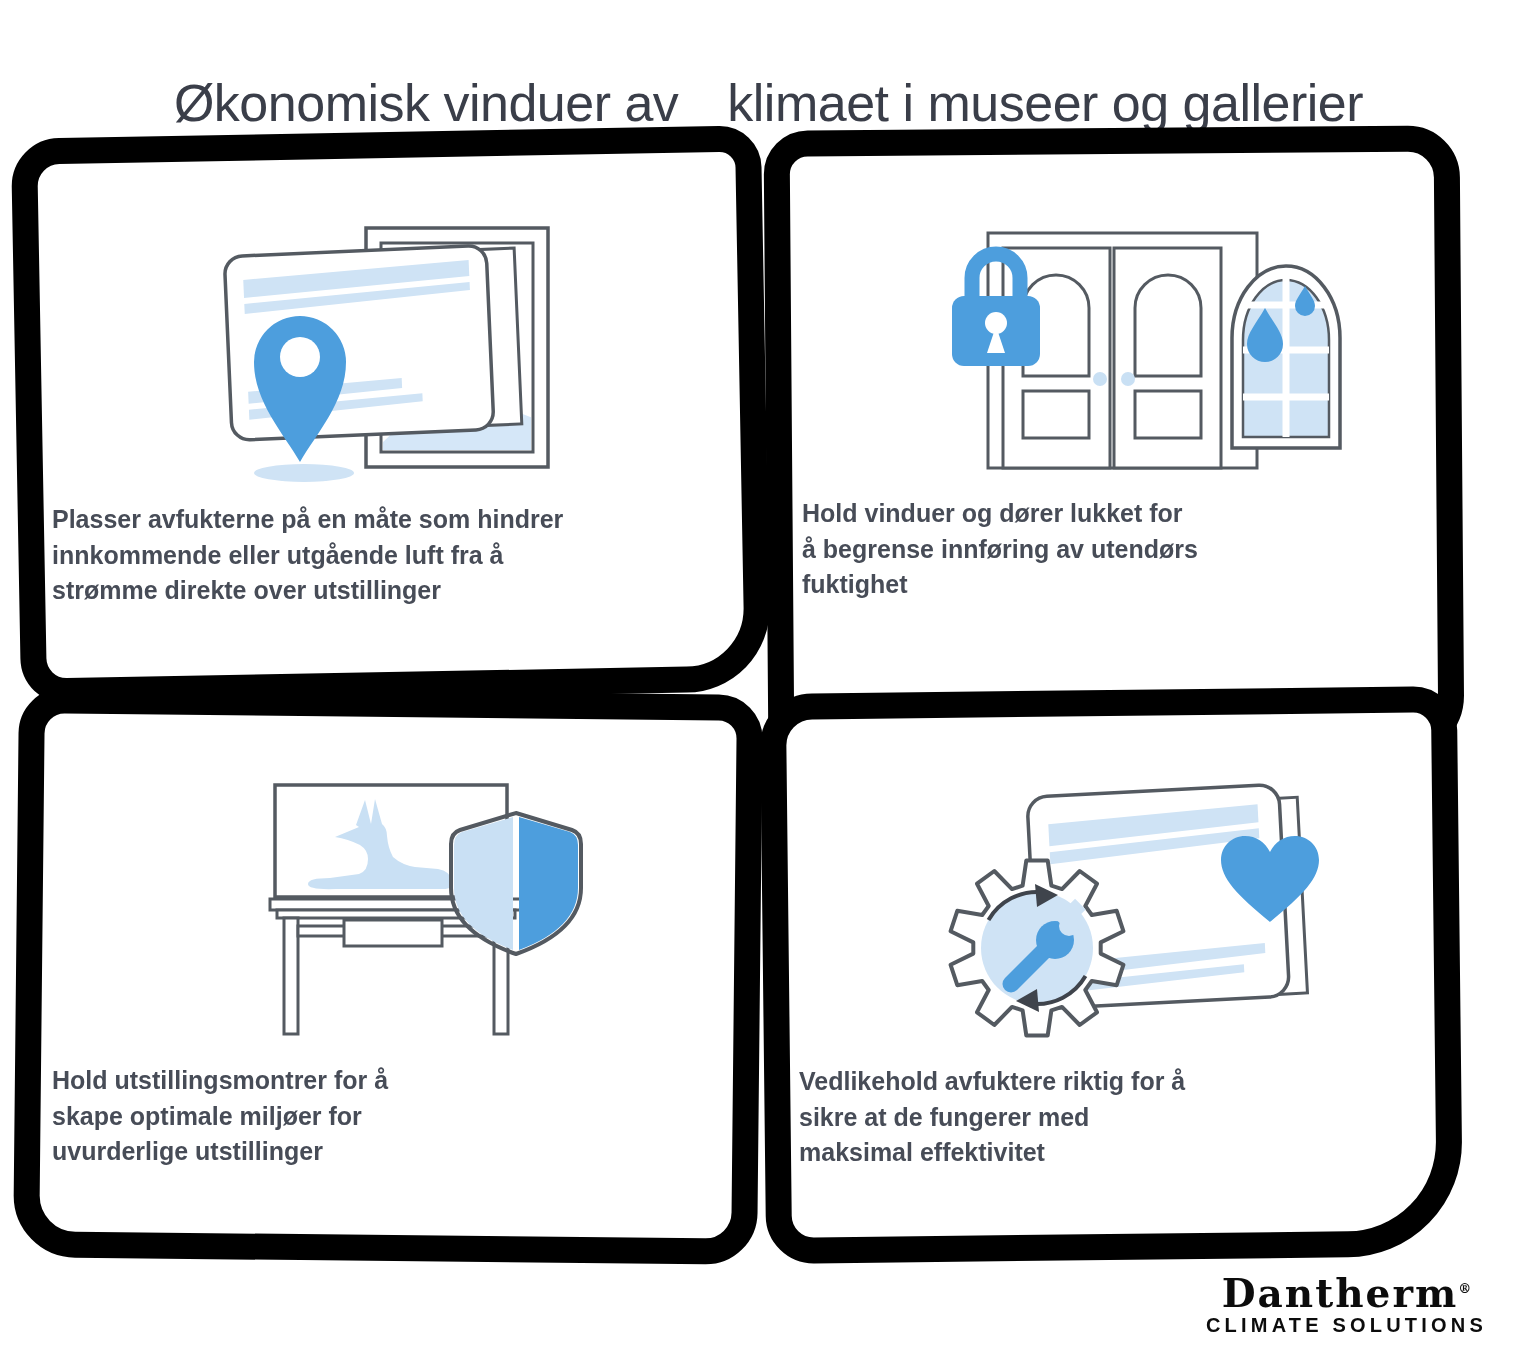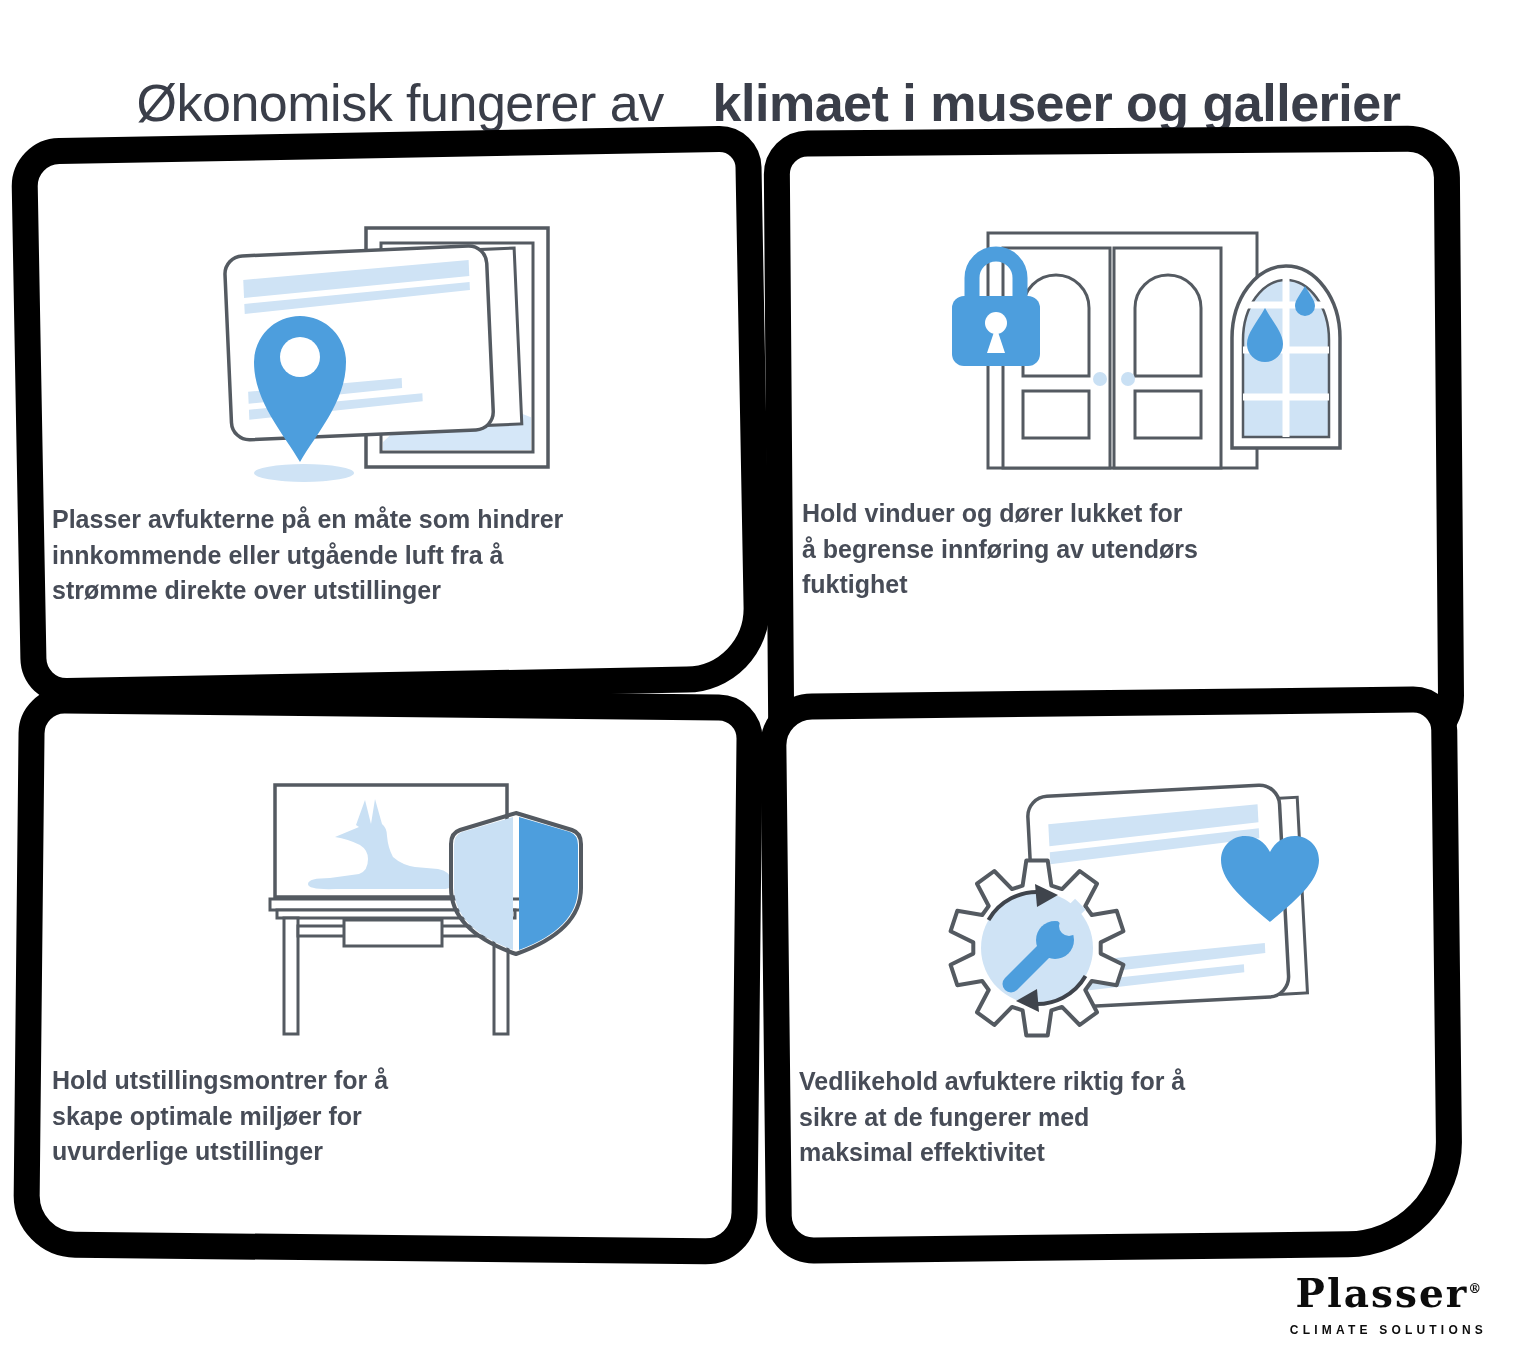--- a/index.html
+++ b/index.html
@@ -3,21 +3,21 @@
 <meta charset="utf-8">
 <style>
   html,body{margin:0;padding:0;background:#fff;}
   .canvas{position:relative;width:1537px;height:1357px;background:#fff;overflow:hidden;
           font-family:"Liberation Sans",sans-serif;}
 
   
   .title{position:absolute;left:0;right:0;top:38px;text-align:center;
          font-size:52px;color:#3a3e49;letter-spacing:-0.5px;white-space:nowrap;}
   .title .light{font-weight:300;}
-  .title .bold{font-weight:700;margin-left:35px;}
+  .title .bold{font-weight:400;margin-left:35px;}
 
   
   .panel{position:absolute;}
   .frame{position:absolute;inset:0;border:26px solid #000;background:#fff;}
   .p1 .frame{border-radius:48px 42px 84px 46px;transform:rotate(-1.05deg);}
   .p2 .frame{border-radius:44px 52px 62px 44px;transform:rotate(-0.45deg);}
   .p3 .frame{border-radius:46px 44px 52px 62px;transform:rotate(0.6deg);}
   .p4 .frame{border-radius:52px 44px 115px 48px;transform:rotate(-0.65deg);}
 
   .p1{left:16px;top:132px;width:750px;height:566px;}
@@ -37,29 +37,29 @@
   .p1 .caption{top:370px;}
   .p2 .caption{top:368px;}
   .p3 .caption{top:372px;}
   .p4 .caption{top:374px;}
 
   
   .logo{position:absolute;right:50px;top:1274px;text-align:center;color:#0c0c0c;}
   .brand{font-family:"DejaVu Serif",serif;font-weight:900;font-size:39px;
          line-height:1;letter-spacing:2px;}
   .brand sup{font-size:13px;font-weight:700;letter-spacing:0;}
-  .tagline{font-family:"Liberation Sans",sans-serif;font-weight:700;font-size:12px;
-           letter-spacing:4.2px;margin-top:10px;}
+  .tagline{font-family:"Liberation Sans",sans-serif;font-weight:700;font-size:20px;
+           letter-spacing:4.2px;margin-top:1px;}
 </style>
 </head>
 <body>
 
 <div class="canvas">
 
-  <h1 class="title"><span class="light">Økonomisk fungerer av </span><span class="bold">klimaet i museer og gallerier</span></h1>
+  <h1 class="title"><span class="light">Økonomisk vinduer av </span><span class="bold">klimaet i museer og gallerier</span></h1>
 
   <section class="panel p1">
     <div class="frame"></div>
 
     <svg class="icon" width="400" height="300" viewBox="0 0 400 300">
 
       <g>
         <rect x="166" y="38" width="182" height="239" fill="#fff" stroke="#545a61" stroke-width="3.5"></rect>
         <rect x="181" y="53" width="152" height="209" fill="#fff" stroke="#545a61" stroke-width="3"></rect>
         <clipPath id="frameClip">
@@ -219,17 +219,17 @@
         </g>
       </g>
     </svg>
 
     <p class="caption">Vedlikehold avfuktere riktig for å
 sikre at de fungerer med
 maksimal effektivitet</p>
   </section>
 
   <div class="logo">
-    <div class="brand"><span>Plasser</span><sup>®</sup></div>
+    <div class="brand"><span>Dantherm</span><sup>®</sup></div>
     <div class="tagline">CLIMATE SOLUTIONS</div>
   </div>
 
 </div>
 
 </body></html>

